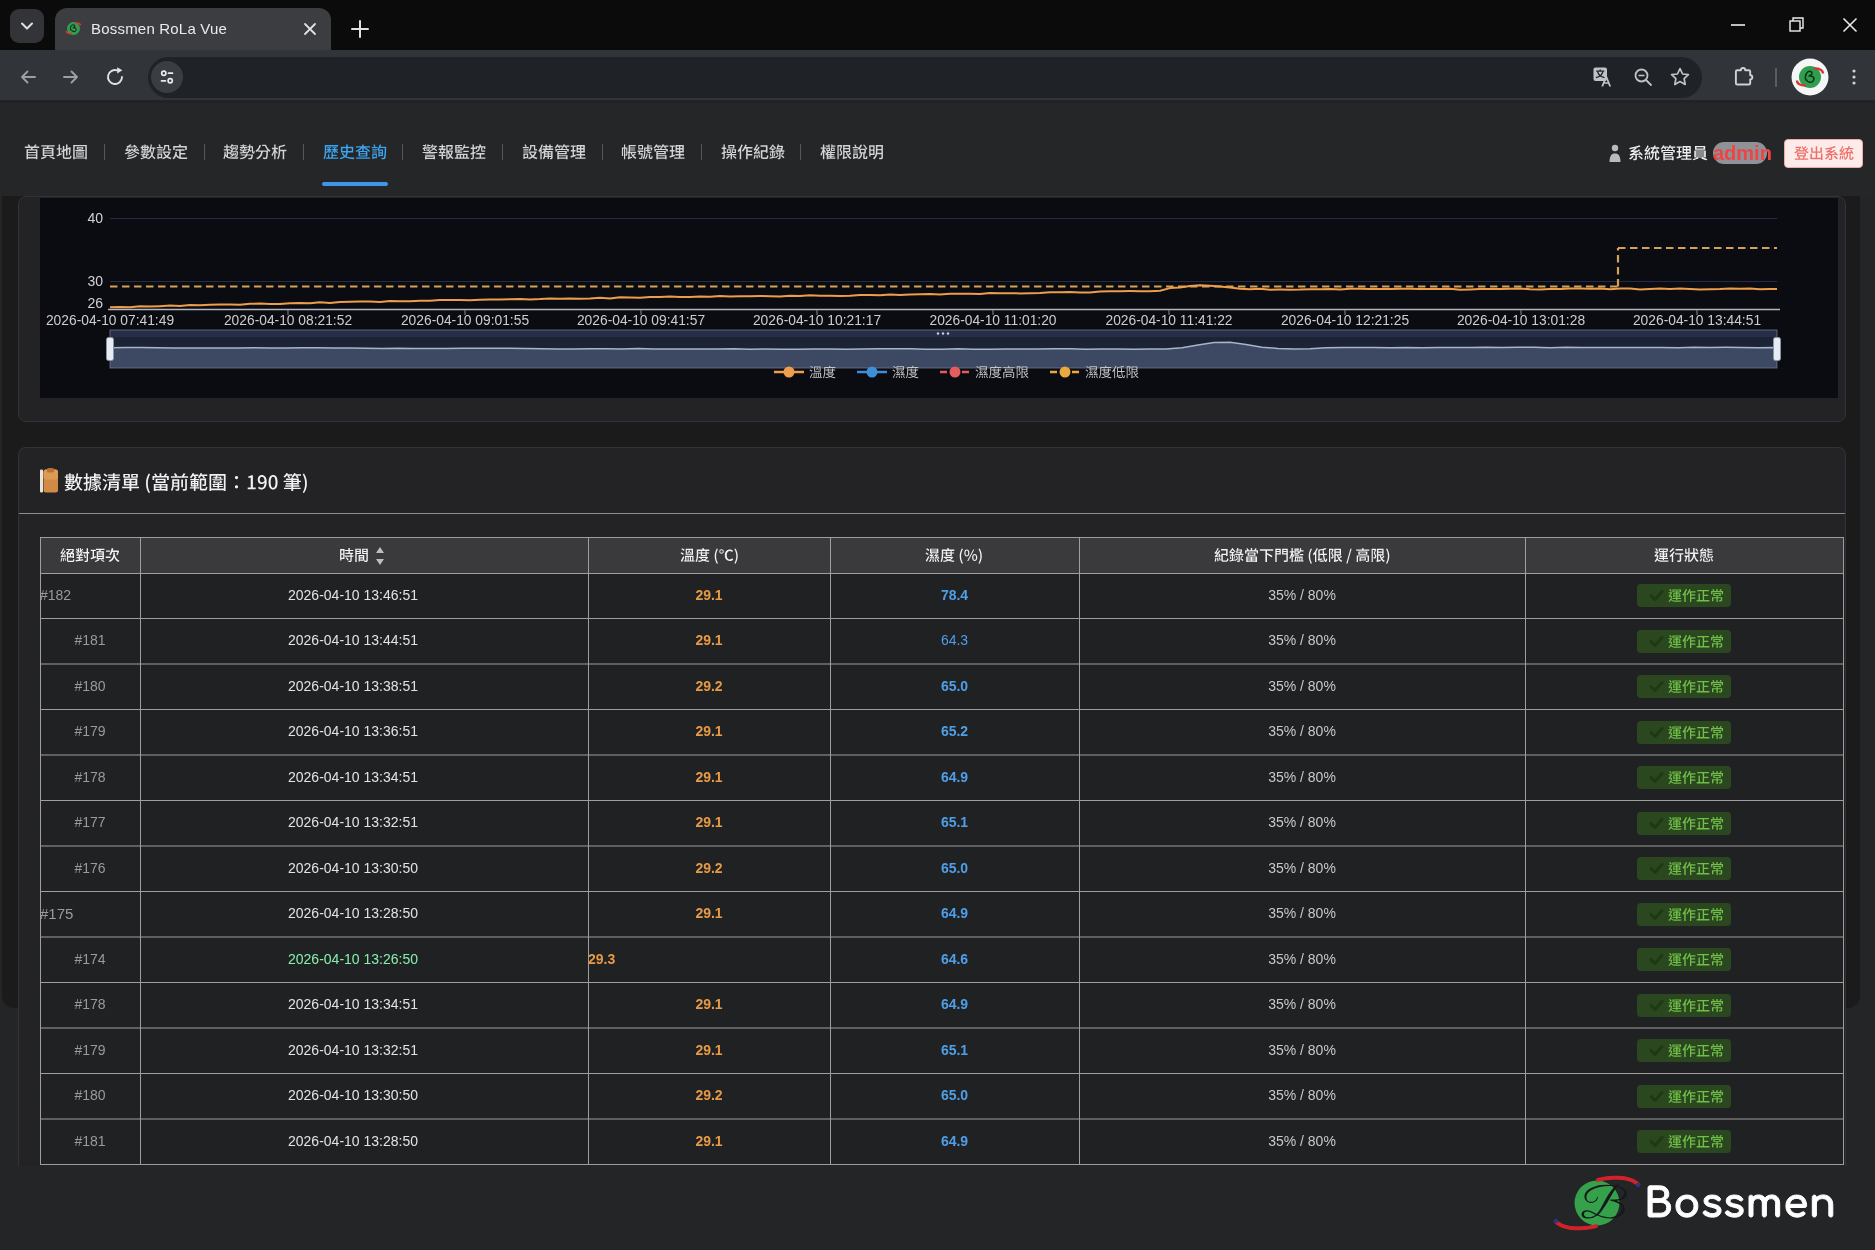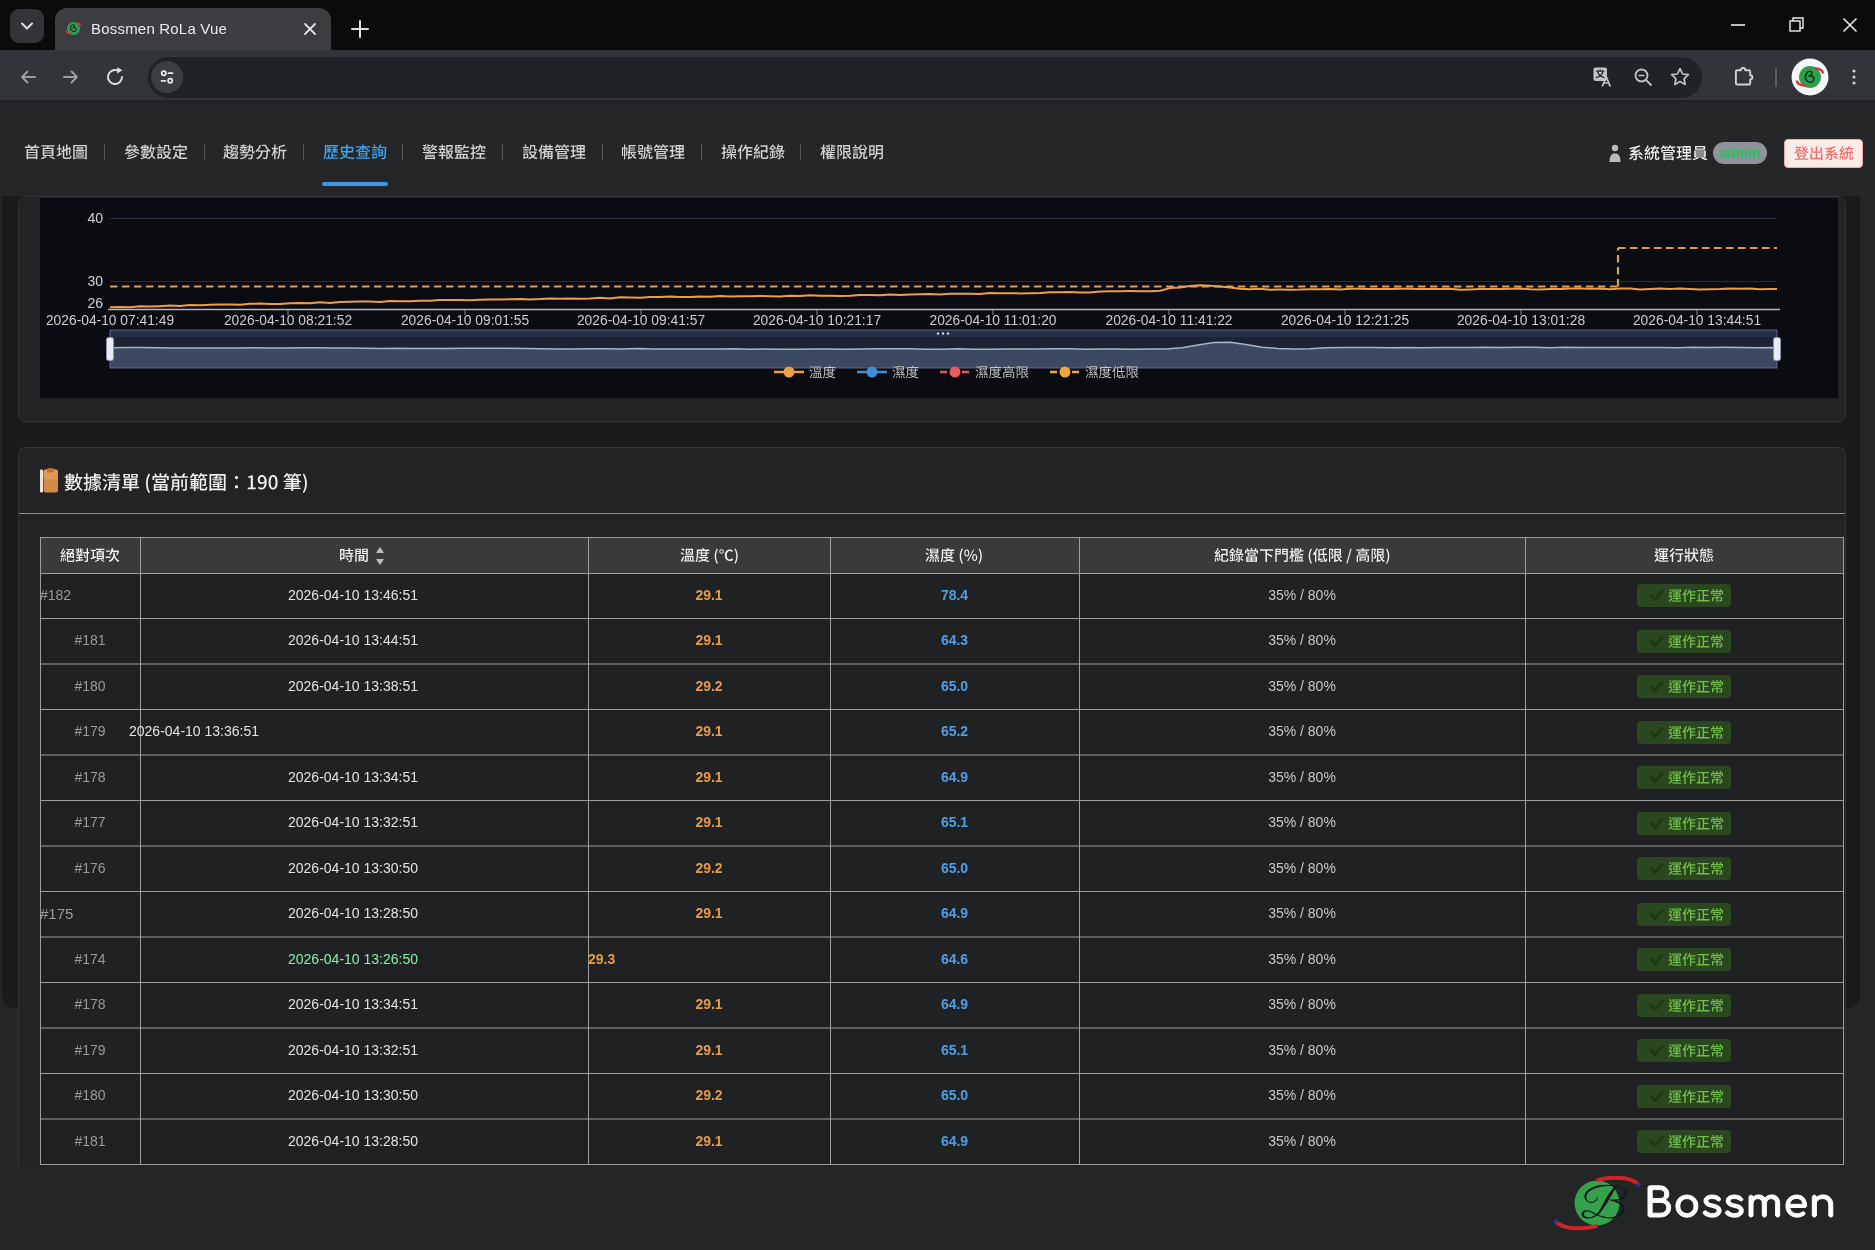--- a/index.html
+++ b/index.html
@@ -126,21 +126,21 @@
   </svg>
 <div class="abs" style="left:322px;top:182px;width:66px;height:4px;border-radius:2px;background:#3f95e8"></div>
 <svg class="abs" style="left:1606px;top:143px" width="18" height="20" viewBox="0 0 18 20">
 <circle cx="9" cy="5" r="3.2" fill="#b9babc"></circle>
     <path d="M3.5 19 C3.5 13 5.5 10.5 9 10.5 C12.5 10.5 14.5 13 14.5 19 Z" fill="#b9babc"></path>
   </svg>
 <svg style="position:absolute;left:1628.0px;top:141.1px;overflow:visible" width="82" height="24">
     <path transform="translate(0,17.9)" fill="#ecedee" d="M4.3 -3.2C3.5 -2.1 2.2 -1 0.9 -0.3C1.3 -0 1.9 0.4 2.2 0.7C3.4 -0.1 4.9 -1.4 5.8 -2.7ZM10.1 -2.6C11.3 -1.7 12.9 -0.3 13.6 0.6L14.9 -0.3C14.1 -1.2 12.5 -2.5 11.3 -3.4ZM10.5 -6.9C10.9 -6.5 11.3 -6 11.8 -5.5L6 -5.1C8 -6.1 10.1 -7.3 12.1 -8.7L10.9 -9.7C10.4 -9.3 9.8 -8.8 9.2 -8.4L5.7 -8.3C6.8 -8.8 7.9 -9.5 8.8 -10.3L7.9 -10.9C9.6 -11.3 11.2 -11.8 12.5 -12.4L11.4 -13.6C9 -12.5 4.9 -11.6 1.3 -11C1.4 -10.6 1.6 -10.1 1.7 -9.7C3.4 -10 5.2 -10.3 7 -10.7C5.7 -9.7 4.3 -8.8 3.8 -8.6C3.3 -8.3 2.9 -8.1 2.5 -8.1C2.6 -7.7 2.8 -7 2.9 -6.7C3.3 -6.8 3.8 -6.9 7 -7.1C5.6 -6.3 4.4 -5.7 3.9 -5.4C2.9 -5 2.2 -4.7 1.7 -4.7C1.8 -4.3 2 -3.5 2.1 -3.2C2.6 -3.4 3.3 -3.5 7.3 -3.9V-0.4C7.3 -0.2 7.3 -0.2 7 -0.1C6.8 -0.1 5.8 -0.1 4.9 -0.2C5.2 0.2 5.4 0.9 5.5 1.3C6.7 1.3 7.5 1.3 8.1 1.1C8.7 0.8 8.9 0.4 8.9 -0.4V-4L12.8 -4.3C13.1 -3.9 13.4 -3.5 13.6 -3.2L14.9 -3.9C14.3 -4.9 12.9 -6.4 11.7 -7.5Z M18.9 -2.9C19.1 -1.9 19.2 -0.5 19.3 0.4L20.4 0.2C20.4 -0.8 20.2 -2.1 20 -3.2ZM17.1 -3.1C17 -1.8 16.8 -0.4 16.4 0.6C16.7 0.7 17.3 0.9 17.6 1C17.9 0 18.2 -1.5 18.3 -2.9ZM20.7 -3.3C21 -2.4 21.3 -1.2 21.5 -0.5L22.6 -0.9C22.4 -1.6 22 -2.8 21.7 -3.6ZM23 -5.4C23.2 -5.5 23.5 -5.6 24.4 -5.7C24.3 -2.7 23.9 -0.8 21.5 0.2C21.9 0.5 22.3 1 22.5 1.4C25.2 0 25.7 -2.3 25.8 -5.9L27 -6.1V-0.8C27 0.6 27.3 1.1 28.6 1.1C28.8 1.1 29.6 1.1 29.9 1.1C31 1.1 31.3 0.4 31.5 -1.9C31.1 -2 30.5 -2.2 30.2 -2.4C30.1 -0.6 30.1 -0.3 29.7 -0.3C29.6 -0.3 29 -0.3 28.8 -0.3C28.5 -0.3 28.5 -0.4 28.5 -0.8V-6.2L29.4 -6.3C29.7 -5.9 29.9 -5.5 30 -5.1L31.3 -5.7C30.9 -6.8 29.9 -8.4 29.1 -9.7L27.9 -9.1C28.2 -8.7 28.5 -8.1 28.8 -7.6L24.7 -7.2C25.3 -8.1 25.9 -9.1 26.5 -10.1H31.2V-11.6H27.2C27.5 -12.1 27.7 -12.6 27.9 -13.1L26.3 -13.5C26 -12.9 25.7 -12.2 25.5 -11.6H22.6V-10.1H24.8C24.3 -9.2 23.8 -8.4 23.6 -8.1C23.2 -7.4 22.8 -7 22.5 -6.9C22.7 -6.5 22.9 -5.8 23 -5.4ZM17 -3.7C17.3 -3.9 17.9 -4 21.2 -4.6C21.3 -4.3 21.4 -4 21.4 -3.8L22.5 -4.3C22.4 -5.1 21.9 -6.4 21.4 -7.5L20.4 -7.1C20.6 -6.7 20.8 -6.2 20.9 -5.7L18.7 -5.4C20 -6.9 21.3 -8.7 22.3 -10.5L21 -11.3C20.6 -10.5 20.2 -9.7 19.7 -8.9L18.3 -8.8C19.2 -10 20.1 -11.6 20.7 -13L19.4 -13.6C18.8 -11.9 17.7 -10.1 17.3 -9.6C17 -9.1 16.7 -8.8 16.4 -8.7C16.6 -8.4 16.8 -7.7 16.9 -7.4C17.1 -7.5 17.5 -7.6 18.9 -7.7C18.4 -7 18 -6.4 17.8 -6.2C17.3 -5.6 16.9 -5.2 16.5 -5.1C16.7 -4.7 17 -4 17 -3.7Z M35.3 -7V1.4H36.8V0.9H44.1V1.3H45.6V-2.7H36.8V-3.6H44.8V-7ZM44.1 -0.3H36.8V-1.6H44.1ZM38.9 -10C39.1 -9.7 39.2 -9.3 39.4 -9H33.4V-6.3H34.9V-7.9H45.2V-6.3H46.8V-9H40.9C40.8 -9.4 40.5 -9.9 40.3 -10.3ZM36.8 -5.9H43.3V-4.8H36.8ZM35.9 -10.8C36.4 -10.3 37.1 -9.6 37.4 -9.2L38.4 -10C38.1 -10.4 37.6 -10.8 37.2 -11.2H39.9V-12.4H36L36.4 -13.2L35 -13.6C34.5 -12.3 33.6 -11 32.6 -10.2C32.9 -10 33.4 -9.4 33.6 -9.2C34.2 -9.7 34.8 -10.4 35.3 -11.2H36.5ZM42.9 -10.7C43.5 -10.2 44.3 -9.5 44.6 -9L45.6 -9.9C45.3 -10.3 44.7 -10.8 44.2 -11.2H47.3V-12.4H42.6C42.8 -12.7 42.9 -13 43 -13.3L41.6 -13.6C41.2 -12.6 40.5 -11.5 39.6 -10.9C40 -10.7 40.5 -10.2 40.8 -10C41.2 -10.3 41.6 -10.8 41.9 -11.2H43.6Z M55.9 -8.5H58V-6.8H55.9ZM59.3 -8.5H61.3V-6.8H59.3ZM55.9 -11.5H58V-9.8H55.9ZM59.3 -11.5H61.3V-9.8H59.3ZM53.2 -0.5V0.8H63.5V-0.5H59.4V-2.5H63V-3.8H59.4V-5.5H62.8V-12.8H54.5V-5.5H57.9V-3.8H54.4V-2.5H57.9V-0.5ZM48.5 -1.8 48.8 -0.2C50.3 -0.7 52.2 -1.3 53.9 -1.9L53.7 -3.4L52 -2.8V-6.5H53.6V-7.9H52V-11.1H53.8V-12.5H48.7V-11.1H50.6V-7.9H48.8V-6.5H50.6V-2.4C49.8 -2.1 49.1 -1.9 48.5 -1.8Z M68.5 -11.7H75.6V-10.4H68.5ZM67 -12.9V-9.2H77.2V-12.9ZM67.8 -5.3H76.2V-4.4H67.8ZM67.8 -3.4H76.2V-2.4H67.8ZM67.8 -7.3H76.2V-6.4H67.8ZM73.1 -0.5C74.8 0 76.9 0.8 78.2 1.4L79.5 0.3C78.3 -0.2 76.3 -0.9 74.7 -1.4H77.8V-8.4H66.3V-1.4H69.1C68 -0.8 66.1 -0.1 64.6 0.3C64.9 0.5 65.4 1 65.7 1.4C67.3 0.9 69.4 0.2 70.7 -0.6L69.6 -1.4H74.3Z"></path>
   </svg>
 <div class="abs" style="left:1713px;top:142px;width:54px;height:22px;border-radius:11px;background:#8f9399"></div>
-<div class="abs" style="left:1713px;top:142px;width:54px;height:22px;line-height:22px;text-align:center;font-size:14px;font-weight:bold;color:#22c55e">admin</div>
+<div class="abs" style="left:1713px;top:142px;width:54px;height:22px;line-height:22px;text-align:center;font-size:20px;font-weight:bold;color:#ef4444">admin</div>
 <div class="abs" style="left:1784px;top:139px;width:79px;height:29px;border-radius:4px;background:#fbece9;border:1px solid #f3a8a4"></div>
 <svg style="position:absolute;left:1793.5px;top:142.2px;overflow:visible" width="62" height="22">
     <path transform="translate(0,16.8)" fill="#ee6f6b" d="M4.5 -5.1H10.3V-3.5H4.5ZM13.1 -10.8C12.6 -10.2 11.8 -9.6 11.1 -9C10.8 -9.3 10.5 -9.7 10.3 -10C11 -10.5 11.8 -11.2 12.5 -11.8L11.4 -12.5C11 -12 10.3 -11.4 9.6 -10.9C9.3 -11.4 9 -12 8.7 -12.6L7.5 -12.2C8 -10.9 8.8 -9.6 9.7 -8.5H5.4C6.1 -9.5 6.8 -10.5 7.2 -11.7L6.3 -12.2L6 -12.1H1.5V-10.9H5.4C5 -10.3 4.5 -9.7 4 -9.1C3.6 -9.5 2.8 -10.1 2.2 -10.4L1.4 -9.7C2 -9.3 2.7 -8.7 3.2 -8.2C2.3 -7.5 1.3 -6.8 0.3 -6.4C0.6 -6.2 1 -5.7 1.2 -5.4C2.5 -6 3.8 -6.9 4.9 -8V-7.3H10.2V-8C11.2 -6.9 12.4 -6.1 13.7 -5.5C13.9 -5.8 14.4 -6.4 14.7 -6.7C13.7 -7.1 12.8 -7.6 12 -8.3C12.7 -8.8 13.5 -9.4 14.1 -10ZM9.6 -2.3C9.4 -1.7 9 -0.9 8.6 -0.3H5.4L6.2 -0.6C6.1 -1.1 5.7 -1.8 5.4 -2.4L4.1 -1.9C4.4 -1.4 4.7 -0.8 4.8 -0.3H0.9V0.9H14.1V-0.3H10C10.3 -0.8 10.7 -1.4 10.9 -2ZM3 -6.3V-2.4H11.8V-6.3Z M16.4 -5.1V0.4H27V1.2H28.5V-5.2H27V-1H23.2V-6H27.9V-11.3H26.4V-7.4H23.2V-12.6H21.7V-7.4H18.7V-11.3H17.2V-6H21.7V-1H18V-5.1Z M34 -3C33.3 -2 32 -0.9 30.9 -0.3C31.2 -0 31.8 0.4 32.1 0.7C33.2 -0.1 34.6 -1.3 35.4 -2.5ZM39.5 -2.4C40.6 -1.6 42.1 -0.3 42.8 0.5L44 -0.3C43.3 -1.1 41.8 -2.3 40.6 -3.2ZM39.8 -6.5C40.2 -6.1 40.6 -5.6 41 -5.1L35.6 -4.8C37.5 -5.7 39.5 -6.8 41.3 -8.2L40.3 -9.1C39.7 -8.7 39.2 -8.3 38.6 -7.9L35.4 -7.7C36.4 -8.3 37.4 -8.9 38.3 -9.6L37.4 -10.2C39 -10.6 40.5 -11.1 41.7 -11.6L40.7 -12.7C38.5 -11.7 34.6 -10.8 31.2 -10.3C31.4 -10 31.5 -9.4 31.6 -9.1C33.2 -9.3 34.9 -9.6 36.5 -10C35.4 -9.1 34 -8.3 33.6 -8.1C33.1 -7.8 32.7 -7.6 32.3 -7.6C32.5 -7.2 32.7 -6.5 32.7 -6.2C33.1 -6.4 33.6 -6.5 36.6 -6.6C35.3 -5.9 34.2 -5.3 33.6 -5.1C32.7 -4.7 32.1 -4.4 31.6 -4.4C31.7 -4 31.9 -3.3 32 -3C32.5 -3.2 33.1 -3.3 36.9 -3.6V-0.4C36.9 -0.2 36.8 -0.1 36.6 -0.1C36.3 -0.1 35.5 -0.1 34.6 -0.2C34.8 0.2 35.1 0.8 35.1 1.2C36.3 1.2 37 1.2 37.6 1C38.2 0.8 38.3 0.4 38.3 -0.3V-3.7L42 -4C42.3 -3.6 42.6 -3.3 42.8 -3L44 -3.7C43.4 -4.6 42.1 -6 41 -7Z M47.7 -2.8C47.9 -1.8 48 -0.4 48.1 0.4L49.2 0.1C49.1 -0.7 48.9 -2 48.8 -3ZM46.1 -2.9C45.9 -1.7 45.8 -0.3 45.4 0.6C45.7 0.6 46.2 0.8 46.5 1C46.8 0 47.1 -1.4 47.2 -2.7ZM49.4 -3.1C49.7 -2.2 50 -1.2 50.1 -0.4L51.1 -0.8C51 -1.5 50.7 -2.6 50.3 -3.4ZM51.5 -5.1C51.8 -5.2 52 -5.3 52.8 -5.4C52.7 -2.5 52.4 -0.8 50.2 0.2C50.5 0.5 50.9 1 51.1 1.3C53.6 0 54.1 -2.1 54.2 -5.5L55.4 -5.7V-0.8C55.4 0.6 55.6 1 56.8 1C57 1 57.8 1 58 1C59 1 59.4 0.4 59.5 -1.7C59.1 -1.8 58.6 -2.1 58.3 -2.3C58.2 -0.5 58.2 -0.3 57.9 -0.3C57.7 -0.3 57.1 -0.3 57 -0.3C56.7 -0.3 56.7 -0.3 56.7 -0.8V-5.8L57.6 -5.9C57.8 -5.5 58 -5.1 58.1 -4.8L59.4 -5.4C59 -6.4 58 -7.9 57.3 -9.1L56.1 -8.5C56.4 -8.1 56.7 -7.6 57 -7.1L53.1 -6.7C53.7 -7.6 54.3 -8.5 54.8 -9.5H59.2V-10.8H55.5C55.7 -11.3 56 -11.8 56.2 -12.3L54.6 -12.7C54.4 -12.1 54.1 -11.4 53.9 -10.8H51.2V-9.5H53.2C52.8 -8.6 52.3 -7.9 52.1 -7.6C51.7 -7 51.4 -6.6 51.1 -6.5C51.2 -6.1 51.5 -5.4 51.5 -5.1ZM46 -3.5C46.3 -3.6 46.7 -3.8 49.9 -4.3C50 -4 50.1 -3.8 50.1 -3.6L51.1 -4C51 -4.8 50.5 -6 50.1 -7L49.1 -6.6C49.3 -6.2 49.5 -5.8 49.6 -5.4L47.6 -5C48.8 -6.4 49.9 -8.2 50.9 -9.9L49.7 -10.6C49.3 -9.8 48.9 -9.1 48.5 -8.4L47.2 -8.3C48 -9.4 48.8 -10.8 49.4 -12.2L48.2 -12.8C47.6 -11.1 46.6 -9.4 46.2 -9C45.9 -8.5 45.7 -8.2 45.4 -8.2C45.6 -7.8 45.8 -7.2 45.9 -6.9C46.1 -7 46.4 -7.1 47.8 -7.2C47.3 -6.5 46.9 -6 46.7 -5.8C46.2 -5.2 45.9 -4.8 45.5 -4.8C45.7 -4.4 45.9 -3.8 46 -3.5Z"></path>
   </svg>
 <div class="abs" style="left:2px;top:196px;width:1858px;height:812px;background:#1b1b1c;border-radius:0 0 12px 12px"></div>
 <div class="abs" style="left:18px;top:196px;width:1828px;height:226px;background:#232325;border:1px solid #323238;border-radius:8px"></div>
 <svg class="abs" style="left:40px;top:198px" width="1798" height="200" viewBox="0 0 1798 200">
 <rect x="0" y="0" width="1798" height="200" fill="#0b0b12"></rect>
 <path d="M70 20.5 H1737 M70 83.5 H1737" stroke="#252b44" stroke-width="1"></path>
 <text x="63" y="25" text-anchor="end" font-size="14" fill="#d2d2d2">40</text>
@@ -283,35 +283,35 @@
 <div class="abs" style="left:140px;top:586.75px;width:448px;text-align:center;font-size:14px;color:#e3e3e3;transform:translateX(-11px)">2026-04-10 13:46:51</div>
 <div class="abs" style="left:588px;top:586.75px;width:242px;text-align:center;font-size:14px;font-weight:bold;color:#e69a45">29.1</div>
 <div class="abs" style="left:830px;top:586.75px;width:249px;text-align:center;font-size:14px;font-weight:bold;color:#4f9fe8">78.4</div>
 <div class="abs" style="left:1079px;top:586.75px;width:446px;text-align:center;font-size:14px;color:#c9c9c9">35% / 80%</div>
 <svg class="abs" style="left:1637.0px;top:584.2px" width="94" height="23">
     <use href="#chip"></use>
   </svg>
 <div class="abs" style="left:40px;top:632.25px;width:100px;text-align:center;font-size:14px;color:#9a9a9a">#181</div>
 <div class="abs" style="left:140px;top:632.25px;width:448px;text-align:center;font-size:14px;color:#e3e3e3;transform:translateX(-11px)">2026-04-10 13:44:51</div>
 <div class="abs" style="left:588px;top:632.25px;width:242px;text-align:center;font-size:14px;font-weight:bold;color:#e69a45">29.1</div>
-<div class="abs" style="left:830px;top:632.25px;width:249px;text-align:center;font-size:14px;font-weight:bold;color:#4f9fe8">64.3</div>
+<div class="abs" style="left:830px;top:632.25px;width:249px;text-align:center;font-size:14px;font-weight:normal;color:#4f9fe8">64.3</div>
 <div class="abs" style="left:1079px;top:632.25px;width:446px;text-align:center;font-size:14px;color:#c9c9c9">35% / 80%</div>
 <svg class="abs" style="left:1637.0px;top:629.8px" width="94" height="23">
     <use href="#chip"></use>
   </svg>
 <div class="abs" style="left:40px;top:677.75px;width:100px;text-align:center;font-size:14px;color:#9a9a9a">#180</div>
 <div class="abs" style="left:140px;top:677.75px;width:448px;text-align:center;font-size:14px;color:#e3e3e3;transform:translateX(-11px)">2026-04-10 13:38:51</div>
 <div class="abs" style="left:588px;top:677.75px;width:242px;text-align:center;font-size:14px;font-weight:bold;color:#e69a45">29.2</div>
 <div class="abs" style="left:830px;top:677.75px;width:249px;text-align:center;font-size:14px;font-weight:bold;color:#4f9fe8">65.0</div>
 <div class="abs" style="left:1079px;top:677.75px;width:446px;text-align:center;font-size:14px;color:#c9c9c9">35% / 80%</div>
 <svg class="abs" style="left:1637.0px;top:675.2px" width="94" height="23">
     <use href="#chip"></use>
   </svg>
 <div class="abs" style="left:40px;top:723.25px;width:100px;text-align:center;font-size:14px;color:#9a9a9a">#179</div>
-<div class="abs" style="left:140px;top:723.25px;width:448px;font-size:14px;color:#e3e3e3;transform:translateX(-11px)">2026-04-10 13:36:51</div>
+<div class="abs" style="left:140px;top:723.25px;width:448px;text-align:center;font-size:14px;color:#e3e3e3;transform:translateX(-11px)">2026-04-10 13:36:51</div>
 <div class="abs" style="left:588px;top:723.25px;width:242px;text-align:center;font-size:14px;font-weight:bold;color:#e69a45">29.1</div>
 <div class="abs" style="left:830px;top:723.25px;width:249px;text-align:center;font-size:14px;font-weight:bold;color:#4f9fe8">65.2</div>
 <div class="abs" style="left:1079px;top:723.25px;width:446px;text-align:center;font-size:14px;color:#c9c9c9">35% / 80%</div>
 <svg class="abs" style="left:1637.0px;top:720.8px" width="94" height="23">
     <use href="#chip"></use>
   </svg>
 <div class="abs" style="left:40px;top:768.75px;width:100px;text-align:center;font-size:14px;color:#9a9a9a">#178</div>
 <div class="abs" style="left:140px;top:768.75px;width:448px;text-align:center;font-size:14px;color:#e3e3e3;transform:translateX(-11px)">2026-04-10 13:34:51</div>
 <div class="abs" style="left:588px;top:768.75px;width:242px;text-align:center;font-size:14px;font-weight:bold;color:#e69a45">29.1</div>
 <div class="abs" style="left:830px;top:768.75px;width:249px;text-align:center;font-size:14px;font-weight:bold;color:#4f9fe8">64.9</div>

